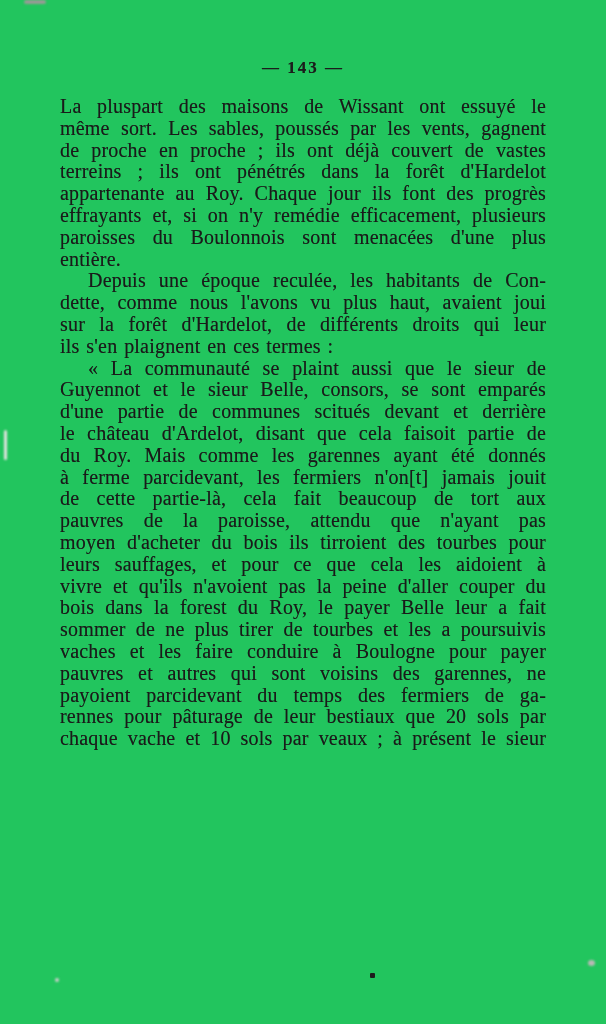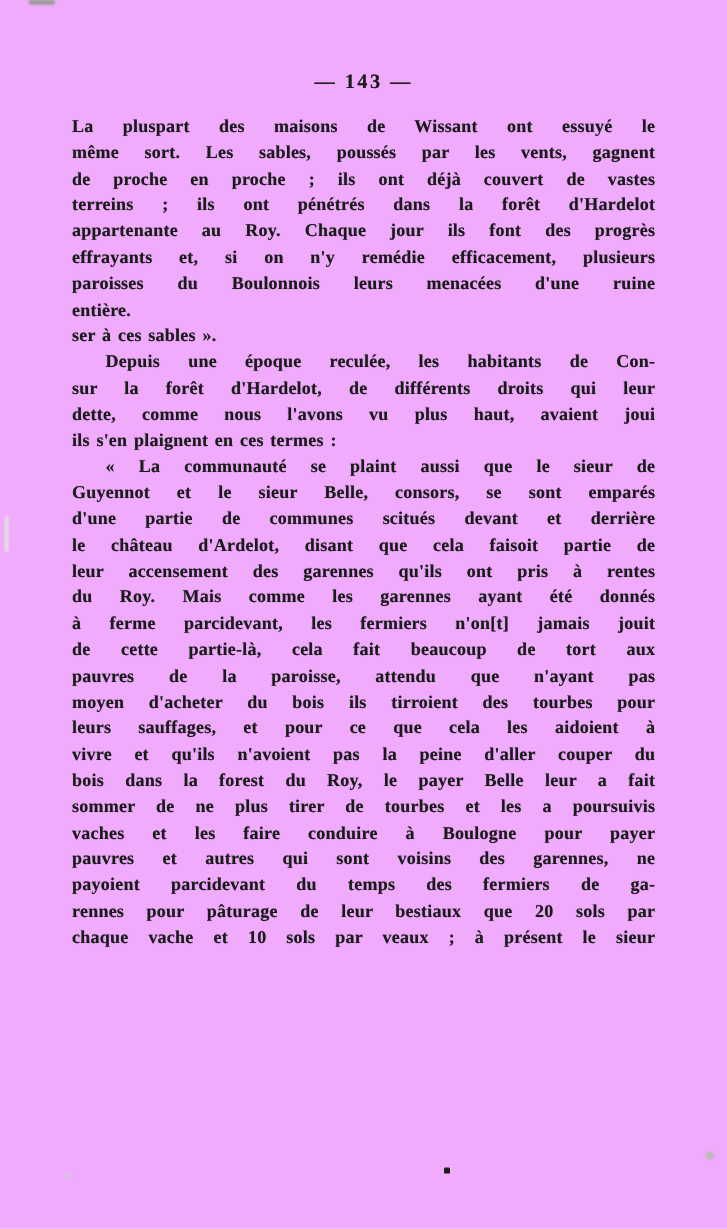--- a/index.html
+++ b/index.html
@@ -5,41 +5,41 @@
   html,body{margin:0;padding:0;}
   body{
     width:606px;height:1024px;
     background:#f4f4f2;
     font-family:"Liberation Serif","DejaVu Serif",serif;
     overflow:hidden;
     position:relative;
   }
   .page{
     position:absolute;inset:0;
-    background:#f0abfc;
+    background:#22c55e;
   }
   .running-head{
     position:absolute;
     top:58px;left:60px;width:486px;
     text-align:center;
     font-size:17px;
     font-weight:700;
     letter-spacing:2px;
     color:#1c1c1c;
     text-shadow:0 0 .5px rgba(25,25,25,.55);
   }
   .text-block{
     position:absolute;
     top:96px;left:60px;width:486px;
     color:#1a1a1a;
   }
   .line{
-    font-size:15px;
+    font-size:20px;
     line-height:21.8px;
-    font-weight:700;
+    font-weight:400;
     letter-spacing:.2px;
     word-spacing:1.6px;
     white-space:normal;
     text-align:justify;
     text-align-last:justify;
     text-shadow:0 0 .6px rgba(25,25,25,.5);
   }
   .line.noj{
     text-align:center;
     text-align-last:left;
@@ -61,32 +61,30 @@
 <div class="page">
   <div class="running-head">— 143 —</div>
 
   <div class="text-block" id="lines">
       <div class="line">La pluspart des maisons de Wissant ont essuyé le</div>
       <div class="line">même sort. Les sables, poussés par les vents, gagnent</div>
       <div class="line">de proche en proche ; ils ont déjà couvert de vastes</div>
       <div class="line">terreins ; ils ont pénétrés dans la forêt d'Hardelot</div>
       <div class="line">appartenante au Roy. Chaque jour ils font des progrès</div>
       <div class="line">effrayants et, si on n'y remédie efficacement, plusieurs</div>
-      <div class="line">paroisses du Boulonnois leurs menacées d'une ruine</div>
+      <div class="line">paroisses du Boulonnois sont menacées d'une plus</div>
       <div class="line noj">entière.</div>
-      <div class="line noj">ser à ces sables ».</div>
       <div class="line ind">Depuis une époque reculée, les habitants de Con-</div>
+      <div class="line">dette, comme nous l'avons vu plus haut, avaient joui</div>
       <div class="line">sur la forêt d'Hardelot, de différents droits qui leur</div>
-      <div class="line">dette, comme nous l'avons vu plus haut, avaient joui</div>
       <div class="line noj">ils s'en plaignent en ces termes :</div>
       <div class="line ind">« La communauté se plaint aussi que le sieur de</div>
       <div class="line">Guyennot et le sieur Belle, consors, se sont emparés</div>
       <div class="line">d'une partie de communes scitués devant et derrière</div>
       <div class="line">le château d'Ardelot, disant que cela faisoit partie de</div>
-      <div class="line">leur accensement des garennes qu'ils ont pris à rentes</div>
       <div class="line">du Roy. Mais comme les garennes ayant été donnés</div>
       <div class="line">à ferme parcidevant, les fermiers n'on[t] jamais jouit</div>
       <div class="line">de cette partie-là, cela fait beaucoup de tort aux</div>
       <div class="line">pauvres de la paroisse, attendu que n'ayant pas</div>
       <div class="line">moyen d'acheter du bois ils tirroient des tourbes pour</div>
       <div class="line">leurs sauffages, et pour ce que cela les aidoient à</div>
       <div class="line">vivre et qu'ils n'avoient pas la peine d'aller couper du</div>
       <div class="line">bois dans la forest du Roy, le payer Belle leur a fait</div>
       <div class="line">sommer de ne plus tirer de tourbes et les a poursuivis</div>
       <div class="line">vaches et les faire conduire à Boulogne pour payer</div>

